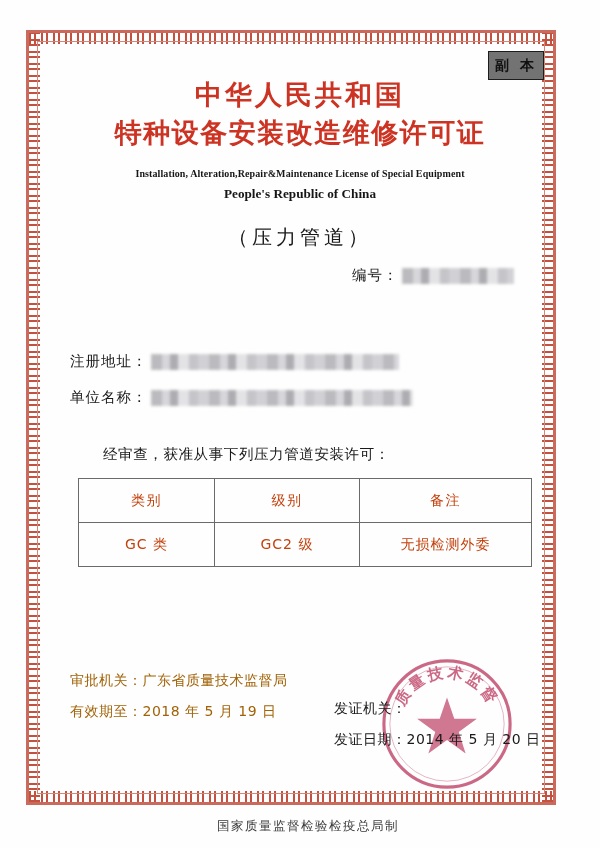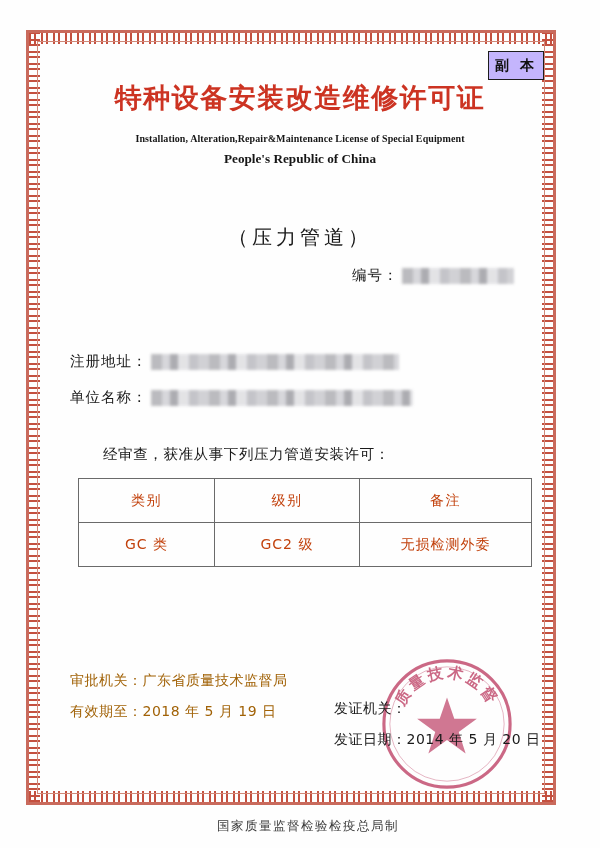--- a/index.html
+++ b/index.html
@@ -78,21 +78,21 @@
     height: 27px;
     border: 1.6px solid #1d1d1d;
     display: flex;
     align-items: center;
     justify-content: center;
     letter-spacing: 3px;
     font-size: 14px;
     font-weight: bold;
     color: #111;
     font-family: "DejaVu Sans", sans-serif;
-    background: #c4b5fd;
+    background: #737373;
   }
 
   
   .title-zone {
     position: absolute;
     left: 0;
     top: 78px;
     width: 600px;
     text-align: center;
   }
@@ -279,20 +279,21 @@
 <div class="sheet">
 
   <div class="deco-border"></div>
   <div class="deco-inner"></div>
 
   <div class="copy-box">
     <span>副 本</span>
   </div>
 
   <div class="title-zone">
+    <div class="title-cn1">中华人民共和国</div>
     <div class="title-cn2">特种设备安装改造维修许可证</div>
     <div class="title-en1">Installation, Alteration,Repair&amp;Maintenance License of Special Equipment</div>
     <div class="title-en2">People's Republic of China</div>
   </div>
 
   <div class="category">（压力管道）</div>
 
   <div class="serial-row">
     <span class="field-label">编号：</span>
     <span class="redact serial"></span>

